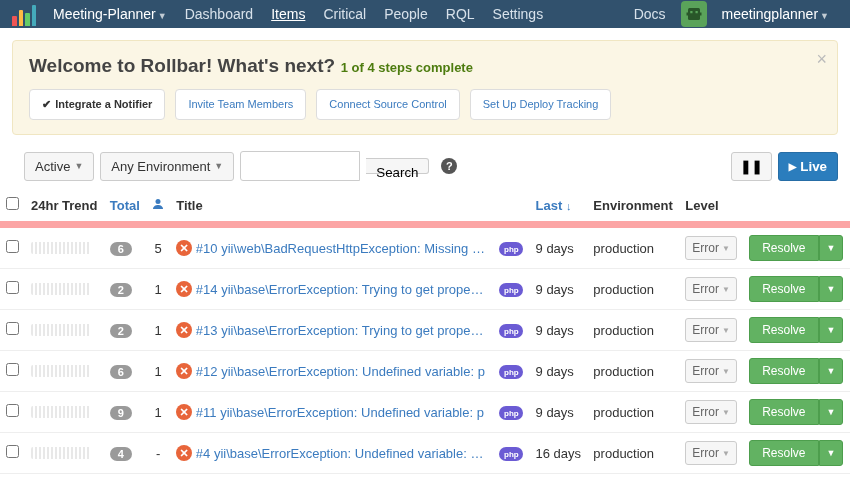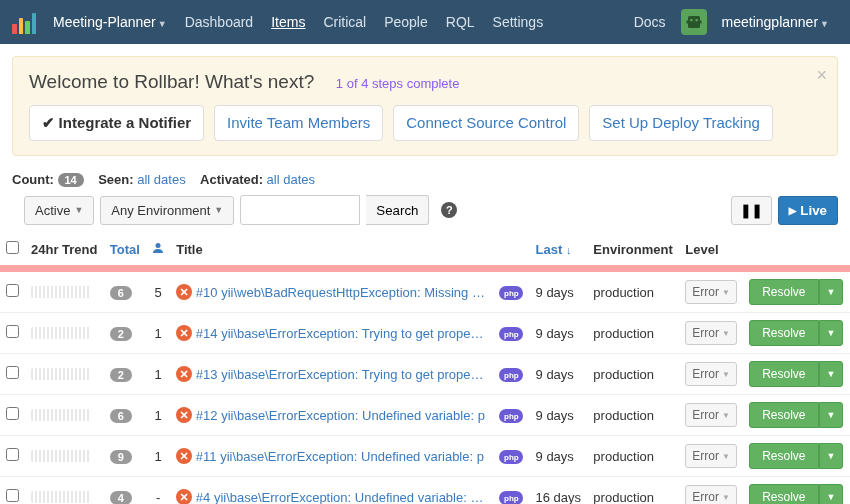--- a/index.html
+++ b/index.html
@@ -1,49 +1,49 @@
 <!DOCTYPE html>
 <html><head>
 <meta charset="utf-8">
 <style>
 * { box-sizing: border-box; margin: 0; padding: 0; }
 body { font-family: -apple-system, "Helvetica Neue", Arial, sans-serif; font-size: 13px; color: #333; background: #fff; width: 850px; }
-.navbar { background: #31516d; color: #fff; display: flex; align-items: center; padding: 0 12px; height: 44px; }
+.navbar { background: #31516d; color: #fff; display: flex; align-items: center; padding: 0 12px; height: 28px; }
 .logo { width: 24px; height: 24px; margin-right: 8px; display: flex; align-items: flex-end; gap: 2px; }
 .logo span { display: inline-block; width: 5px; border-radius: 1px 1px 0 0; }
 .logo span:nth-child(1){ height: 10px; background:#e55; }
 .logo span:nth-child(2){ height: 16px; background:#fb4; }
 .logo span:nth-child(3){ height: 13px; background:#6c6; }
 .logo span:nth-child(4){ height: 21px; background:#4ab; }
 .nav-item { color: #d7e1ea; padding: 10px 9px; cursor: pointer; font-size: 14px; }
 .nav-item.active { color: #fff; text-decoration: underline; }
 .nav-item.project { color: #fff; }
 .nav-item .caret { font-size: 9px; margin-left: 2px; opacity: .7; }
 .nav-spacer { flex: 1; }
 .avatar { width: 26px; height: 26px; background: #5aa35a; border-radius: 4px; margin: 0 6px; display: flex; align-items: center; justify-content: center; }
 .avatar svg { width: 18px; height: 18px; fill: #295629;}
 .onboard { margin: 12px; padding: 14px 16px; background: #fbf6e5; border: 1px solid #f0e6c2; border-radius: 4px; position: relative; }
 .onboard-close { position: absolute; right: 10px; top: 8px; color: #bbb; font-size: 18px; cursor: pointer; }
-.onboard h2 { font-size: 19px; font-weight: 400; color: #444; display: inline; }
-.onboard .progress { color: #8b5cf6; font-size: 13px; margin-left: 18px; }
+.onboard h2 { font-size: 19px; font-weight: 700; color: #444; display: inline; }
+.onboard .progress { color: #4d7c0f; font-size: 13px; margin-left: 2px; font-weight: bold; }
 .onboard-steps { margin-top: 12px; display: flex; gap: 10px; }
-.step-btn { background: #fff; border: 1px solid #ddd; border-radius: 4px; padding: 8px 12px; font-size: 15px; cursor: pointer; color: #3b7bbf; }
+.step-btn { background: #fff; border: 1px solid #ddd; border-radius: 4px; padding: 8px 12px; font-size: 11px; cursor: pointer; color: #3b7bbf; }
 .step-btn.done { color: #333; font-weight: 700; }
 .check { margin-right: 4px; }
 .filters { padding: 4px 12px 8px; }
 .filters-meta { font-size: 13px; margin-bottom: 8px; }
 .filters-meta b { font-weight: 700; }
 .count-pill { background: #888; color: #fff; border-radius: 9px; padding: 1px 7px; font-size: 11px; font-weight: 700; }
 .link { color: #3b7bbf; cursor: pointer; }
 .filters-row { display: flex; align-items: center; gap: 6px; }
 .lvl-btn { background: #2b7dbd; color: #fff; border: 1px solid #266da6; border-radius: 3px; padding: 6px 10px; font-size: 13px; cursor: pointer; }
 .dd-btn { background: #f6f6f6; border: 1px solid #ccc; border-radius: 3px; padding: 6px 10px; cursor: pointer; display: flex; align-items: center; gap: 4px; }
 .dd-btn .caret { font-size: 9px; color: #777; }
 .search-input { border: 1px solid #ccc; border-radius: 3px 0 0 3px; padding: 6px 8px; width: 120px; height: 30px; }
-.search-btn { border: 1px solid #ccc; border-left: none; background: #f6f6f6; border-radius: 0 3px 3px 0; padding: 6px 10px; height: 30px; cursor: pointer; }
+.search-btn { border: 1px solid #ccc; border-left: none; background: #f6f6f6; border-radius: 0 3px 3px 0; padding: 6px 10px; height: 16px; cursor: pointer; }
 .help-icon { margin-left: 6px; width: 16px; height: 16px; background: #555; color: #fff; border-radius: 50%; display: flex; align-items: center; justify-content: center; font-size: 11px; font-weight: 700; cursor: pointer; }
 .flex-sp { flex: 1; }
 .pause-btn { border: 1px solid #ccc; background: #f6f6f6; border-radius: 3px; padding: 6px 8px; font-weight: 700; cursor: pointer; }
 .live-btn { background: #2b7dbd; color: #fff; border: 1px solid #266da6; border-radius: 3px; padding: 6px 10px; font-weight: 700; cursor: pointer; display: flex; align-items: center; gap: 4px; }
 .live-btn .tri { font-size: 10px; }
 table { width: 100%; border-collapse: collapse; }
 th { text-align: left; font-size: 13px; font-weight: 700; padding: 8px 6px; border-bottom: 7px solid #fca5a5; }
 th.link-h { color: #3b7bbf; cursor: pointer; }
 td { padding: 7px 6px; border-bottom: 1px solid #eee; vertical-align: middle; font-size: 13px; }
 .cb { width: 14px; }
@@ -93,30 +93,20 @@
   <span class="progress">1 of 4 steps complete</span>
   <div class="onboard-steps" id="onboard-steps">
       <div class="step-btn done"><span class="check">✔</span>Integrate a Notifier</div>
       <div class="step-btn">Invite Team Members</div>
       <div class="step-btn">Connect Source Control</div>
       <div class="step-btn">Set Up Deploy Tracking</div>
     </div>
 </div>
 
 <div class="filters">
-  <div class="filters-meta">
-    <b>Count:</b>
-    <span class="count-pill">14</span>
-    &nbsp;&nbsp;
-    <b>Seen:</b>
-    <span class="link">all dates</span>
-    &nbsp;&nbsp;
-    <b>Activated:</b>
-    <span class="link">all dates</span>
-  </div>
   <div class="filters-row">
     <div style="width:6px"></div>
     <div class="dd-btn">
         <span>Active</span>
         <span class="caret">▼</span>
       </div>
     <div class="dd-btn">
         <span>Any Environment</span>
         <span class="caret">▼</span>
       </div>

